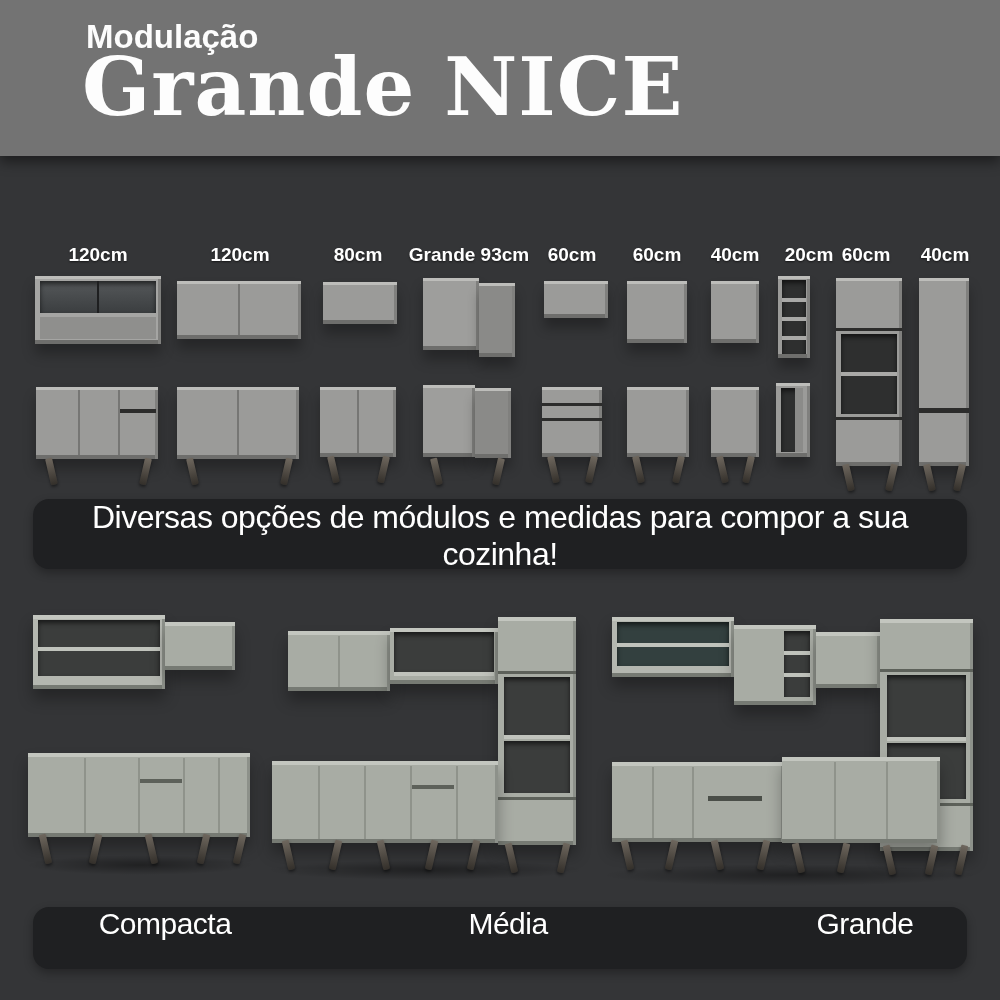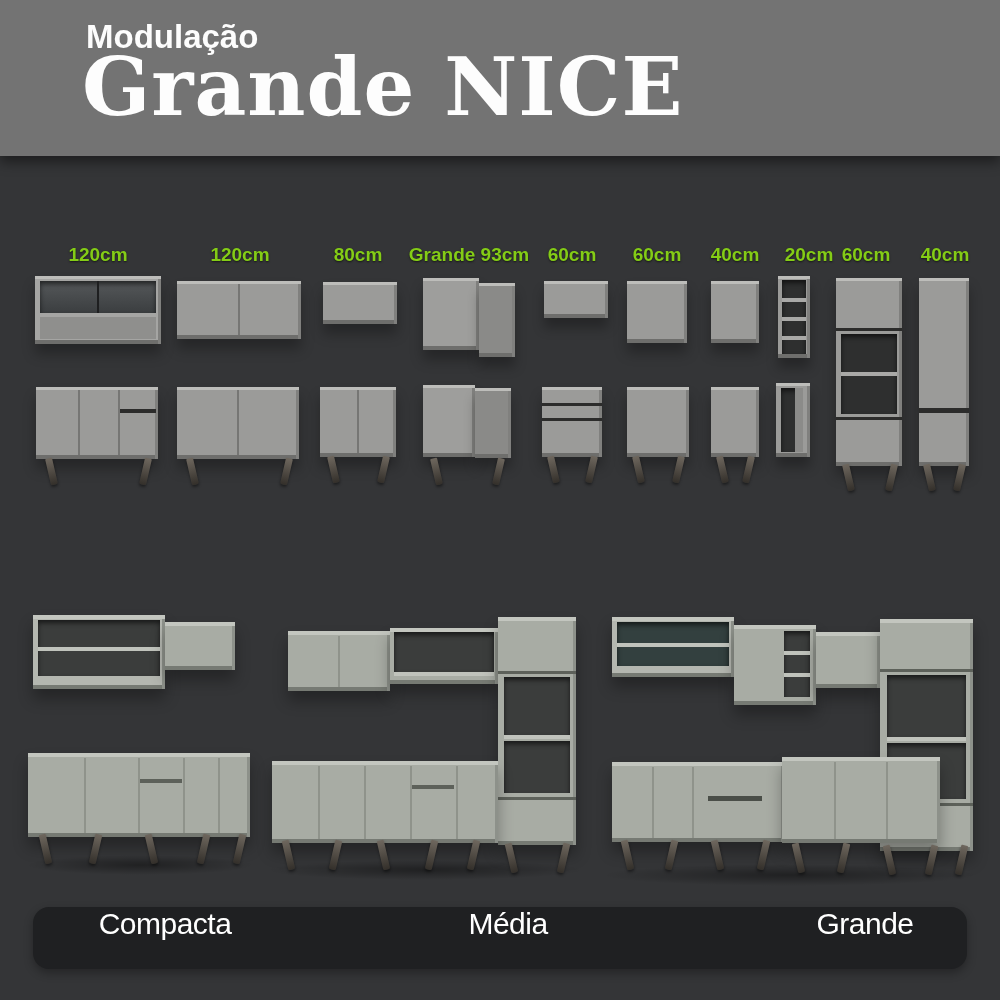--- a/index.html
+++ b/index.html
@@ -8,21 +8,21 @@
   .abs{position:absolute;}
 
   
   .header{position:absolute;left:0;top:0;width:1000px;height:156px;background:#737373;
           box-shadow:0 6px 12px rgba(0,0,0,.45);}
   .kicker{position:absolute;left:86px;top:18px;font:600 33px "Liberation Sans",sans-serif;color:#fdfdfd;}
   .title{position:absolute;left:82px;top:40px;font:bold 80px "DejaVu Serif",serif;color:#fdfdfd;letter-spacing:1px;}
 
   
   .size-label{position:absolute;top:244px;width:130px;text-align:center;
-              font:bold 19px "Liberation Sans",sans-serif;color:#84cc16;text-shadow:0 1px 2px rgba(0,0,0,.6);}
+              font:bold 19px "Liberation Sans",sans-serif;color:#ffffff;text-shadow:0 1px 2px rgba(0,0,0,.6);}
 
   
   .mod{position:absolute;background:#9b9b99;
        box-shadow:inset 0 3px 0 #bdbdba,inset -3px 0 0 #80807e,inset 0 -4px 0 #6e6e6c,0 10px 12px rgba(0,0,0,.28);}
   .kmod{position:absolute;background:#a8aca4;
         box-shadow:inset 0 4px 0 #c3c6bf,inset -3px 0 0 #8d918a,inset 0 -4px 0 #767a73,0 10px 14px rgba(0,0,0,.3);}
   .vline{position:absolute;top:3px;bottom:4px;width:2px;background:#767674;}
   .kvline{position:absolute;top:5px;bottom:4px;width:2px;background:#8f938b;}
   .hline{position:absolute;height:3px;background:#2c2c2b;}
   .dark{position:absolute;background:#2e2f2f;box-shadow:inset 0 3px 5px rgba(0,0,0,.6);}
@@ -150,20 +150,23 @@
 
   <div class="mod" style="left:711px;top:387px;width:48px;height:70px"></div>
   <div class="leg l" style="left:719px;top:456px"></div>
   <div class="leg r" style="left:745px;top:456px"></div>
 
   <div class="mod" style="left:776px;top:383px;width:34px;height:74px">
     <i class="dark" style="left:5px;top:5px;width:22px;height:64px"></i>
     <i class="abs" style="left:19px;top:5px;width:8px;height:64px;background:#8b8b89"></i>
   </div>
 
+  <div class="band band-mid">
+    <span>Diversas opções de módulos e medidas para compor a sua cozinha!</span>
+  </div>
 
   <div class="gshadow" style="left:25px;top:855px;width:230px;height:20px"></div>
   <div class="kmod" style="left:33px;top:615px;width:132px;height:74px;background:#b4b7b0">
     <i class="kdark" style="left:5px;top:5px;width:122px;height:56px"></i>
     <i class="kshelf" style="left:5px;top:32px;width:122px"></i>
   </div>
   <div class="kmod" style="left:165px;top:622px;width:70px;height:48px"></div>
   <div class="kmod" style="left:28px;top:753px;width:222px;height:84px">
     <i class="kvline" style="left:56px"></i>
     <i class="kvline" style="left:110px"></i>

